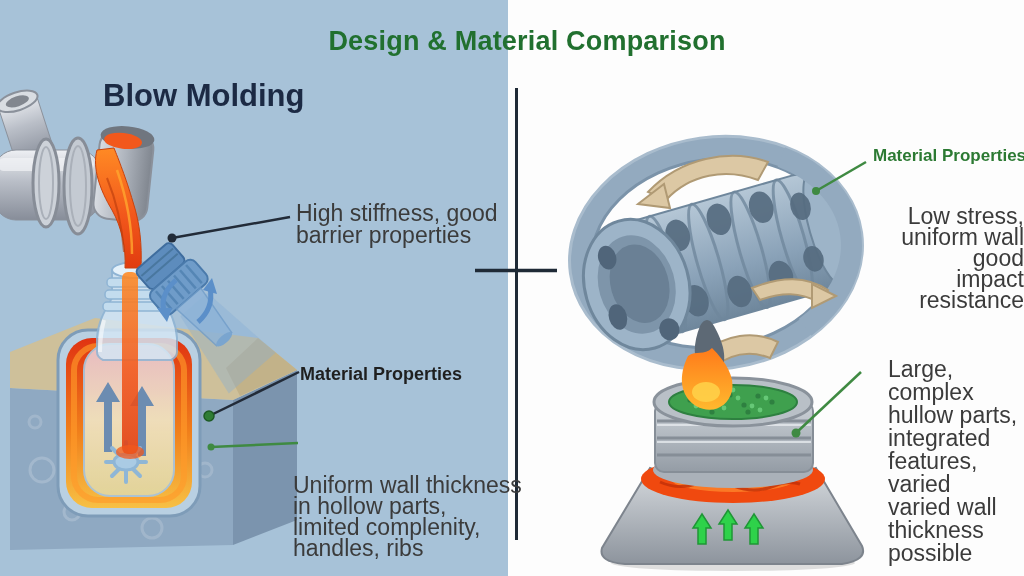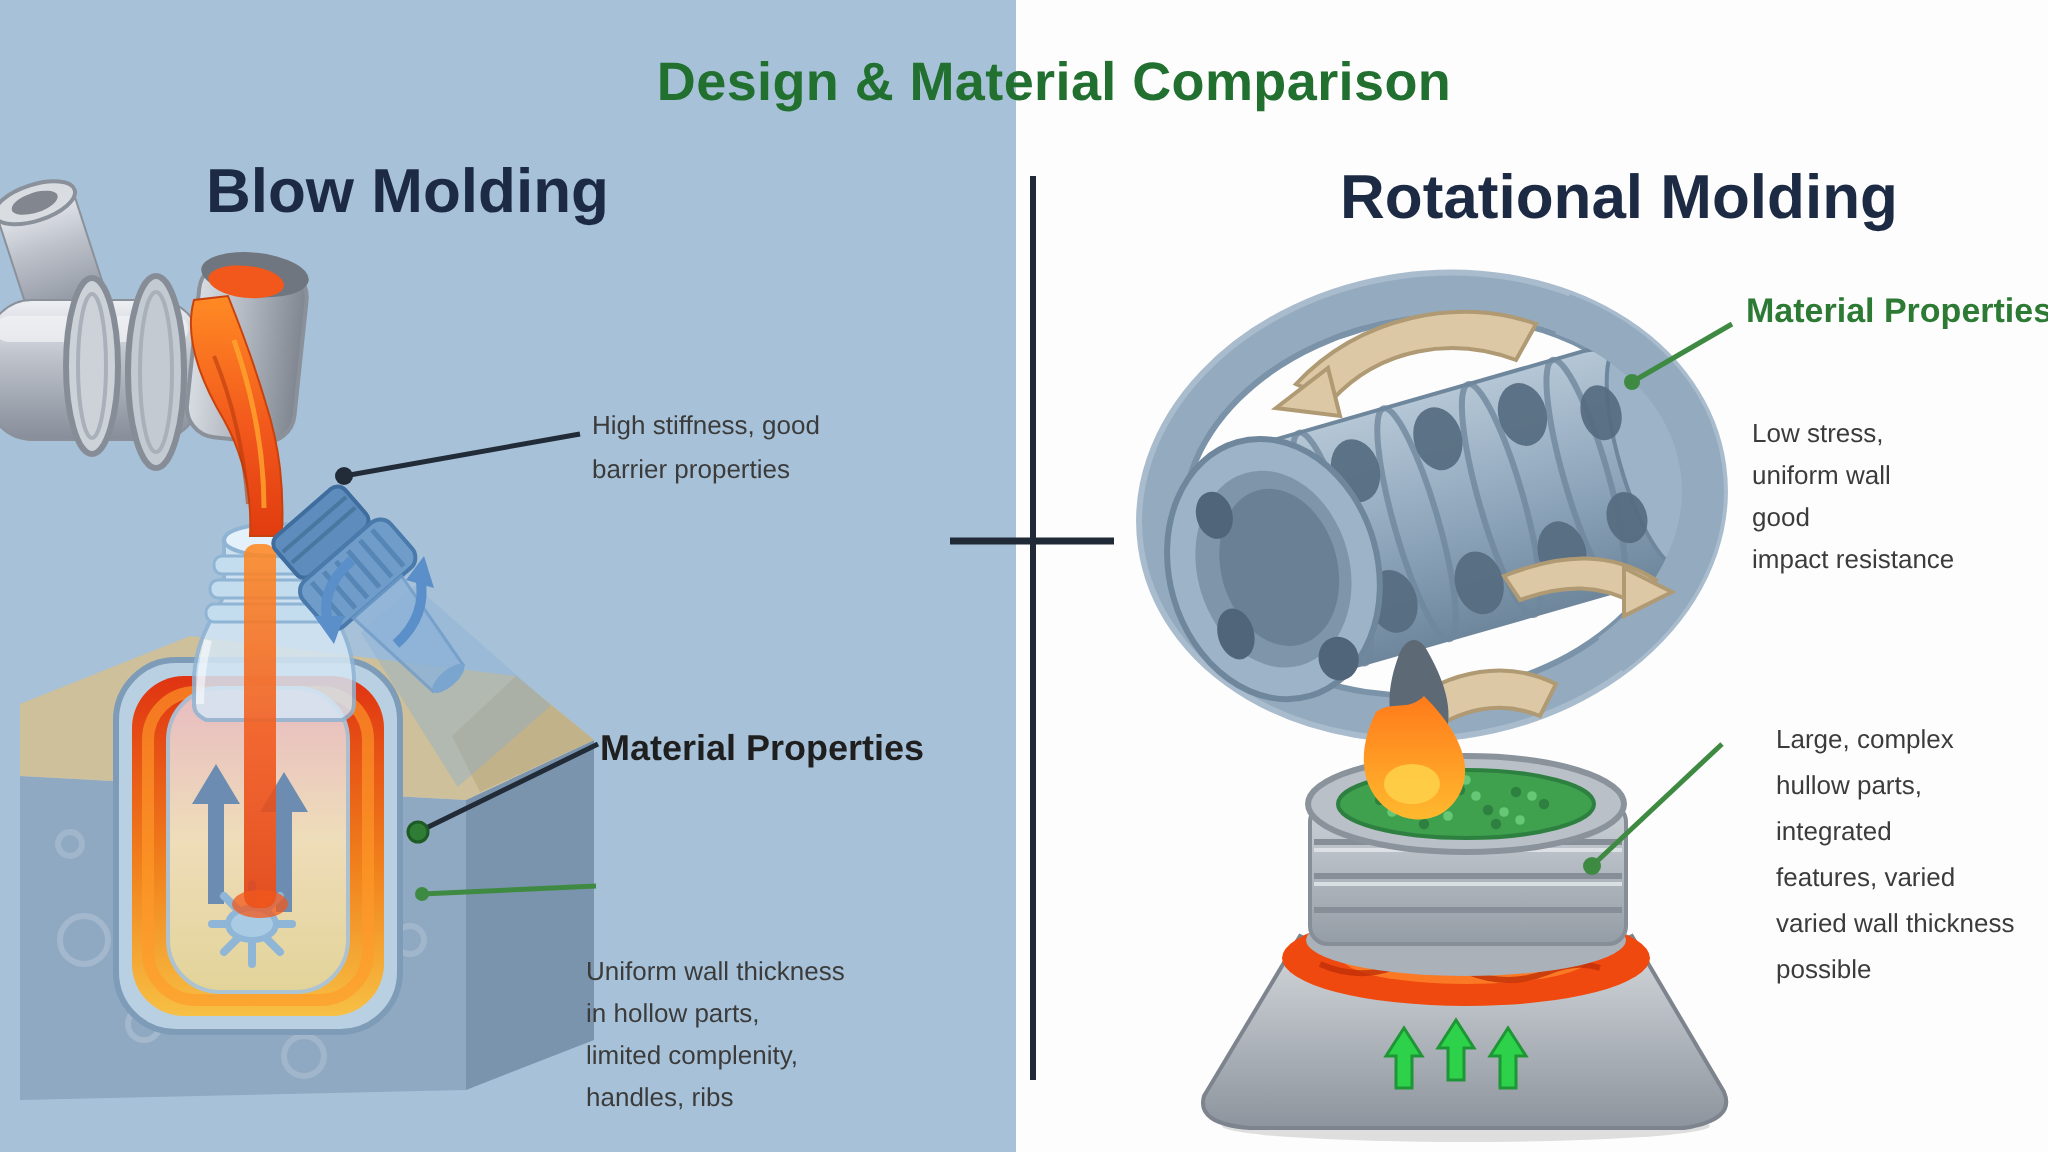--- a/index.html
+++ b/index.html
@@ -10,26 +10,26 @@
   #left-bg{position:absolute;left:0;top:0;width:508px;height:576px;background:#a7c2d8;z-index:0;}
   #art{position:absolute;left:0;top:0;z-index:1;}
   .txt{position:absolute;z-index:2;white-space:pre-line;}
   .title{
     left:0;right:0;top:26px;text-align:center;
     font-size:27px;font-weight:bold;color:#21702f;letter-spacing:.2px;padding-left:30px;
   }
   .heading{font-size:31px;font-weight:bold;color:#1c2a44;}
   #heading-left{left:103px;top:78px;}
   #heading-right{left:670px;top:81px;}
-  .note{font-size:13px;line-height:22px;color:#3b3b3b;}
+  .note{font-size:23px;line-height:22px;color:#3b3b3b;}
   #note-barrier{left:296px;top:202px;}
   #label-matprops-left{left:300px;top:364px;font-size:18px;font-weight:bold;color:#1f1f1f;}
   #note-wall{left:293px;top:434px;line-height:21px;margin-top:41px;}
   #label-matprops-right{left:873px;top:146px;font-size:17px;font-weight:bold;color:#2c7a33;white-space:nowrap;}
-  #note-stress{left:876px;top:206px;line-height:21px;}
+  #note-stress{left:876px;top:206px;line-height:21px;text-align:right;}
   #note-parts{left:888px;top:358px;line-height:23px;}
 </style>
 </head>
 <body>
 
 <div id="canvas">
   <div id="left-bg"></div>
 
   <svg id="art" width="1024" height="576" viewBox="0 0 1024 576">
     <defs>
@@ -287,21 +287,20 @@
       <circle cx="816" cy="191" r="4" fill="#3f8a42"></circle>
     </g>
     <g>
       <line x1="796" y1="433" x2="861" y2="372" stroke="#3f8a42" stroke-width="2.5"></line>
       <circle cx="796" cy="433" r="4.5" fill="#3f8a42"></circle>
     </g>
   </svg>
 
   <div class="txt title">Design &amp; Material Comparison</div>
   <div class="txt heading" id="heading-left">Blow Molding</div>
-  <div class="txt heading" id="heading-right">Rotational Molding</div>
 
   <div class="txt note" id="note-barrier">High stiffness, good
 barrier properties</div>
   <div class="txt" id="label-matprops-left">Material Properties</div>
   <div class="txt note" id="note-wall">Uniform wall thickness
 in hollow parts,
 limited complenity,
 handles, ribs</div>
 
   <div class="txt" id="label-matprops-right">Material Properties</div>

